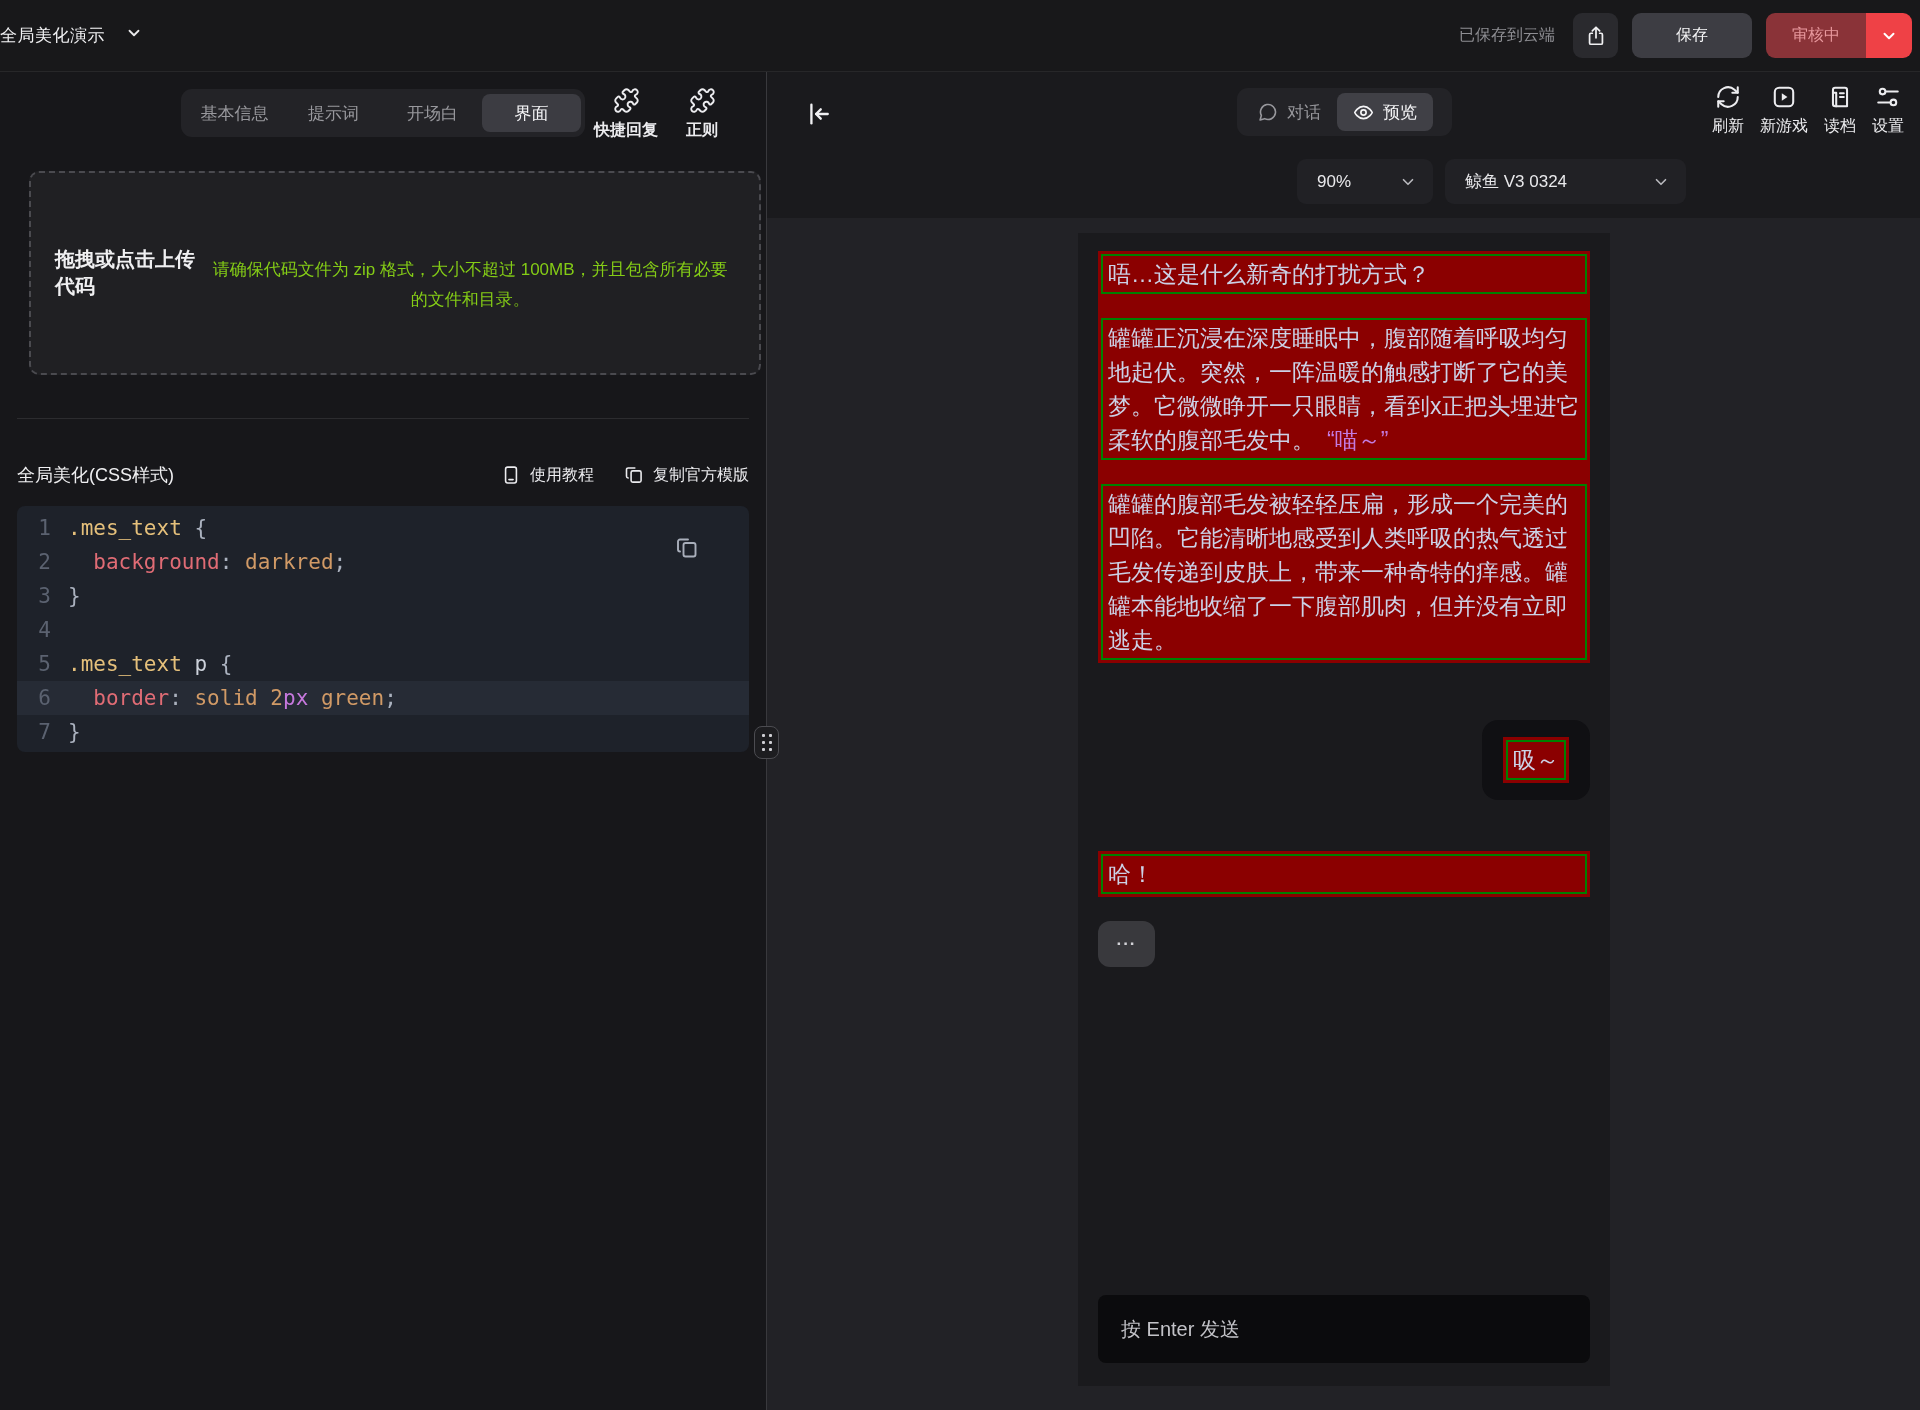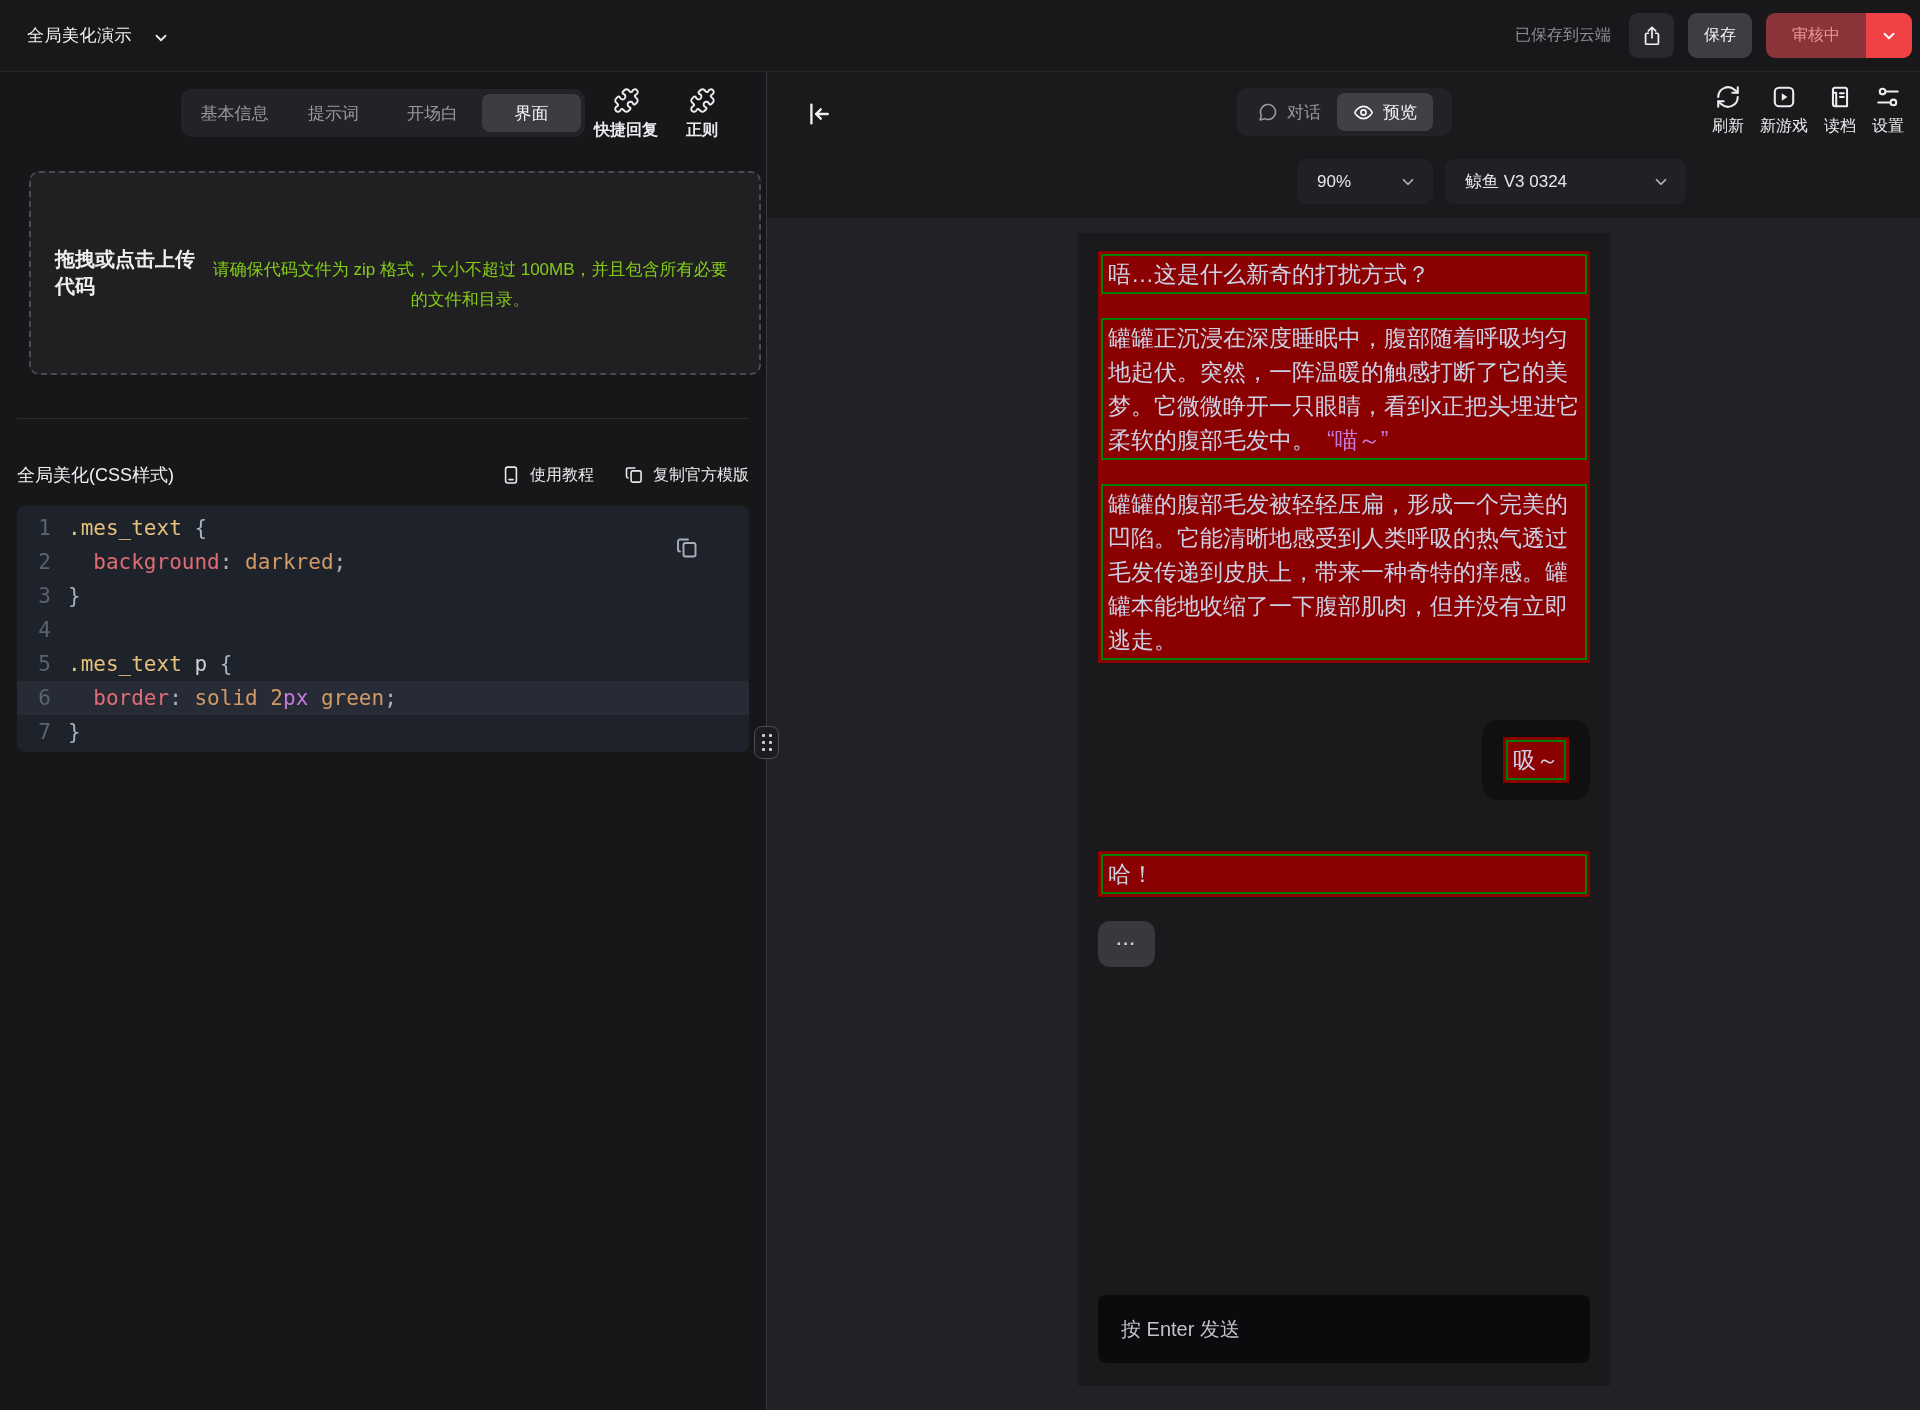--- a/index.html
+++ b/index.html
@@ -3,26 +3,26 @@
 <meta charset="utf-8">
 <style>
   * { margin:0; padding:0; box-sizing:border-box; }
   html,body { background:#0c0c0d; }
   body { font-family:"Liberation Sans","DejaVu Sans",sans-serif; color:#e8e8ea; }
   .root { position:relative; width:1920px; height:1410px; background:#18181a; overflow:hidden; }
 
   
   .topbar { position:absolute; left:0; top:0; width:1920px; height:72px; background:#18181a;
             border-bottom:1px solid #272729; display:flex; align-items:center; }
-  .title-wrap { display:flex; align-items:flex-end; gap:20px; margin-left:27px; cursor:pointer; }
+  .title-wrap { display:flex; align-items:flex-start; gap:20px; cursor:pointer; }
   .app-title { font-size:17px; color:#f2f2f4; letter-spacing:.5px; }
   .topbar-right { margin-left:auto; display:flex; align-items:center; gap:14px; padding-right:8px; }
   .saved-status { font-size:16px; color:#8e8e93; margin-right:4px; }
   .icon-btn { width:45px; height:45px; border-radius:9px; background:#2a2a2e; display:flex; align-items:center; justify-content:center; cursor:pointer; }
-  .save-btn { height:45px; padding:0 16px; border-radius:9px; background:#3d3d43; color:#f5f5f7; font-size:16px;
+  .save-btn { height:45px; padding:0 44px; border-radius:9px; background:#3d3d43; color:#f5f5f7; font-size:16px;
               display:flex; align-items:center; cursor:pointer; }
   .split-btn { height:45px; display:flex; border-radius:9px; overflow:hidden; cursor:pointer; }
   .split-main { background:#8a3338; color:#e8989d; font-size:16px; padding:0 26px; display:flex; align-items:center; }
   .split-caret { width:46px; background:#ef4146; display:flex; align-items:center; justify-content:center; color:#fff; }
 
   svg.ic { display:block; }
 
   
   .left-panel { position:absolute; left:0; top:72px; width:766px; height:1338px; background:#17171a; }
   .tabbar { position:absolute; left:181px; top:17px; width:404px; height:48px; background:#232327;

